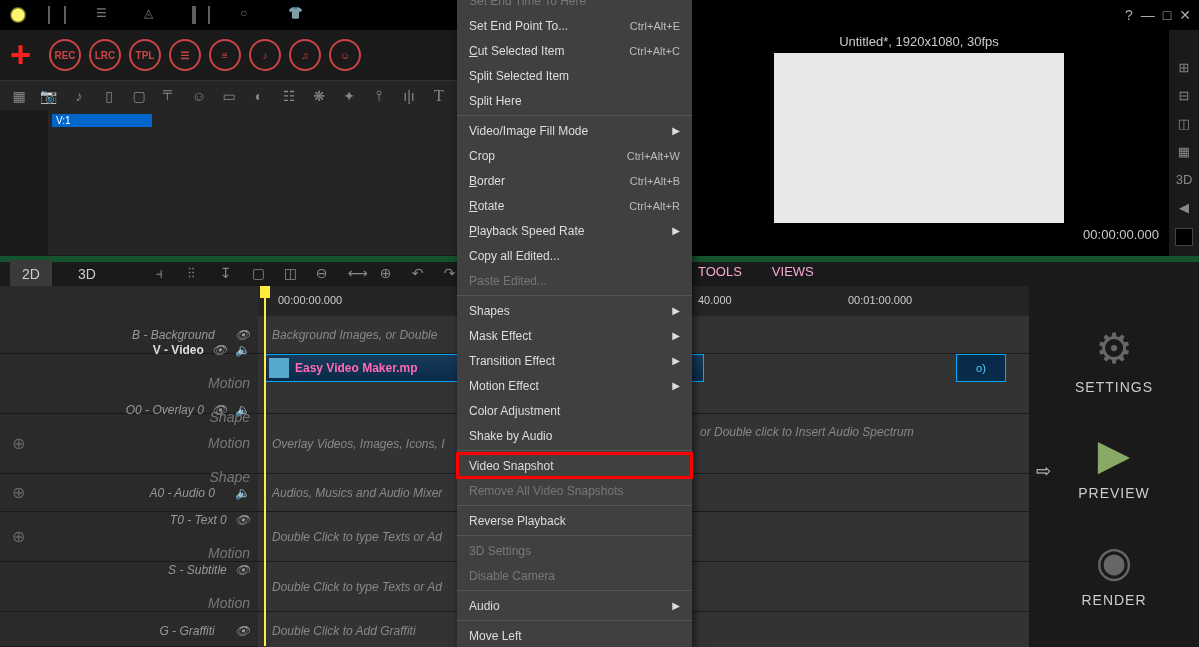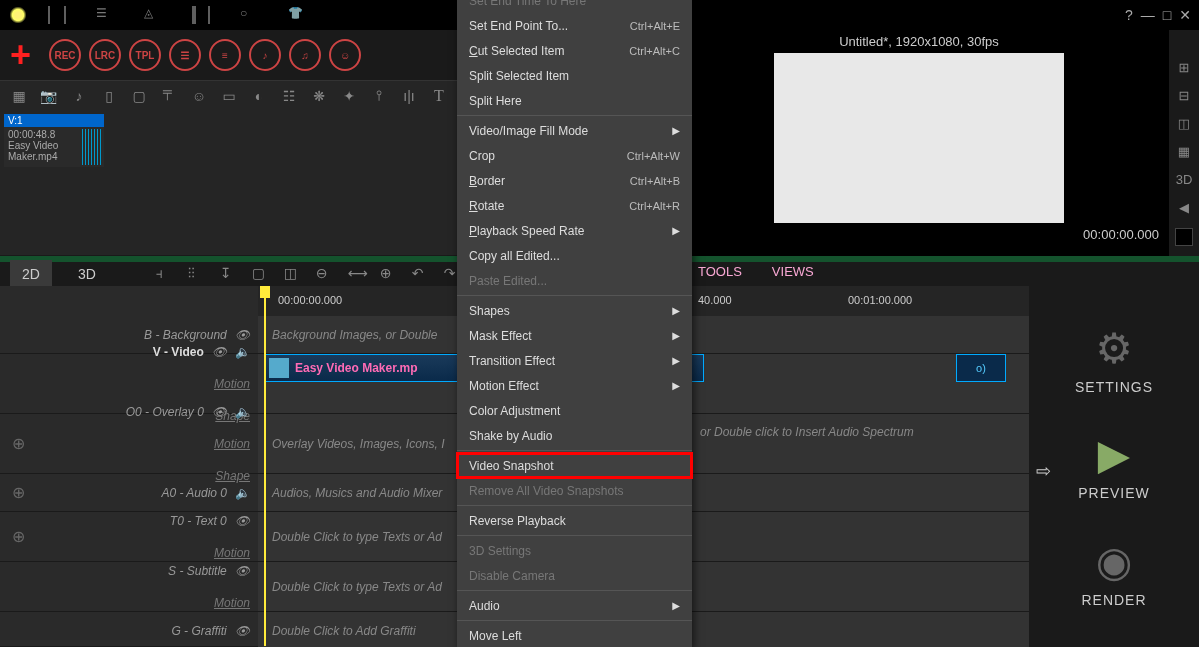--- a/index.html
+++ b/index.html
@@ -11,44 +11,44 @@
 .win-controls { margin-left: auto; display: flex; gap: 8px; color: #aaa; font-size: 14px; }
 .win-controls span { cursor: pointer; }
 
 .mainrow { display: flex; height: 226px; background: #1a1a1a; }
 .left-panel { flex: 1; }
 .toolbar1 { height: 50px; display: flex; align-items: center; gap: 8px; padding: 0 10px; }
 .plus-icon { color: #ff2020; font-size: 36px; font-weight: bold; margin-right: 10px; }
 .circ-btn { width: 32px; height: 32px; border: 2px solid #c44; border-radius: 50%; color: #c44; display: flex; align-items: center; justify-content: center; font-size: 10px; font-weight: bold; }
 .toolbar2 { height: 30px; display: flex; align-items: center; gap: 12px; padding: 0 10px; border-top: 1px solid #333; background: #252525; }
 .tool-ico { width: 18px; height: 18px; display: flex; align-items: center; justify-content: center; color: #888; font-size: 14px; }
-.media-bin { height: 145px; background: #252525; padding: 4px; }
+.media-bin { height: 145px; background: #252525; padding: 4px; margin-left: 48px; }
 .clip-thumb { width: 100px; }
 .clip-head { background: #0066cc; color: #fff; font-size: 10px; padding: 1px 4px; }
 .clip-body { background: #2a2a2a; color: #aaa; font-size: 10px; padding: 2px 4px; height: 40px; position: relative; }
 .clip-wave { position: absolute; right: 2px; top: 2px; width: 20px; height: 36px; background: repeating-linear-gradient(90deg, #0099cc 0 1px, transparent 1px 3px); }
 
 .preview-panel { width: 500px; background: #000; display: flex; flex-direction: column; position: relative; }
 .preview-title { text-align: center; color: #ccc; font-size: 13px; padding: 4px; }
 .preview-canvas { background: #e8e8e8; margin: 0 auto; width: 290px; height: 170px; }
 .preview-time { text-align: right; color: #ccc; font-size: 13px; padding: 4px 10px; }
 
 .right-strip { width: 30px; background: #1a1a1a; display: flex; flex-direction: column; gap: 10px; padding-top: 30px; align-items: center; }
 .rs-icon { width: 18px; height: 18px; color: #888; font-size: 13px; text-align: center; }
 
 .tabbar { height: 30px; background: #1a1a1a; border-top: 6px solid #14532d; display: flex; align-items: center; padding-left: 10px; gap: 14px; }
 .tab { color: #ccc; padding: 6px 12px; font-size: 14px; }
 .tab.active { background: #3a3a3a; }
 .tl-tool { width: 18px; height: 18px; color: #888; font-size: 14px; }
 
 .timeline { display: flex; height: 360px; }
 .track-labels { width: 258px; background: #2a2a2a; }
-.track { height: 38px; border-bottom: 1px solid #1a1a1a; display: flex; align-items: center; justify-content: flex-end; padding-right: 8px; gap: 8px; color: #999; font-size: 12px; font-style: italic; position: relative; }
+.track { height: 38px; border-bottom: 1px solid #1a1a1a; display: flex; align-items: center; justify-content: flex-end; padding-right: 8px; gap: 20px; color: #999; font-size: 12px; font-style: italic; position: relative; }
 .track.h60 { height: 60px; flex-direction: column; align-items: flex-end; justify-content: center; gap: 18px; }
-.track-sub { font-size: 12px; color: #777; text-decoration: underline; }
+.track-sub { font-size: 14px; color: #777; }
 .track-main { display: flex; gap: 8px; align-items: center; }
 .eye { color: #999; }
 .plus-sm { position: absolute; left: 12px; color: #666; font-size: 16px; font-style: normal; }
 
 .tl-area { flex: 1; background: #2a2a2a; position: relative; }
 .ruler { height: 30px; background: #252525; position: relative; color: #ccc; font-size: 11px; }
 .ruler-tick { position: absolute; top: 8px; }
 .playhead { position: absolute; left: 6px; top: 0; bottom: 0; width: 2px; background: #ffeb3b; z-index: 5; }
 .playhead::before { content: ''; position: absolute; top: 0; left: -4px; width: 10px; height: 12px; background: #ffeb3b; }
 .tl-track { height: 38px; border-bottom: 1px solid #1a1a1a; display: flex; align-items: center; padding-left: 14px; color: #888; font-style: italic; font-size: 12px; background: #333; }
@@ -123,25 +123,20 @@
       <div class="tool-ico">☷</div>
       <div class="tool-ico">❋</div>
       <div class="tool-ico">✦</div>
       <div class="tool-ico">⫯</div>
       <div class="tool-ico">ı|ı</div>
       <div class="tool-ico" style="font-family:serif;font-size:16px;">T</div>
     </div>
     <div class="media-bin">
       <div class="clip-thumb">
         <div class="clip-head">V:1</div>
-        <div class="clip-body">
-          <div>00:00:48.8</div>
-          <div>Easy Video Maker.mp4</div>
-          <div class="clip-wave"></div>
-        </div>
       </div>
     </div>
   </div>
   <div class="preview-panel">
     <div class="preview-title">Untitled*, 1920x1080, 30fps</div>
     <div class="preview-canvas"></div>
     <div class="preview-time">00:00:00.000</div>
   </div>
   <div class="right-strip">
     <div class="rs-icon">⊞</div>

